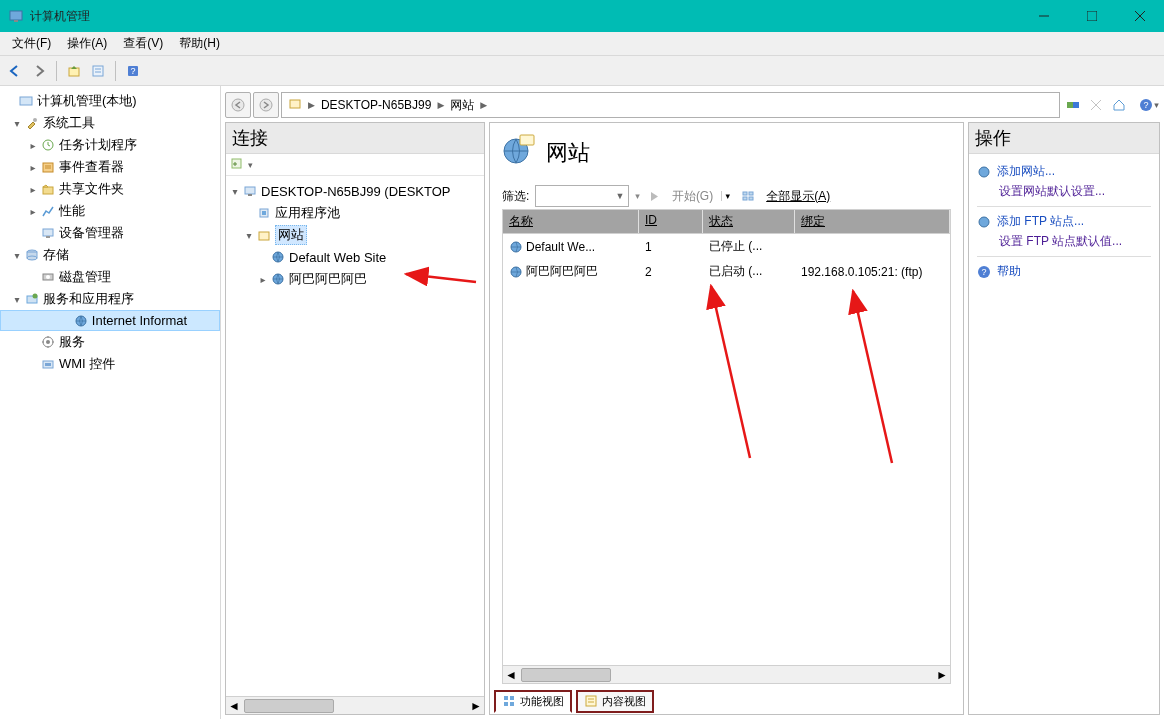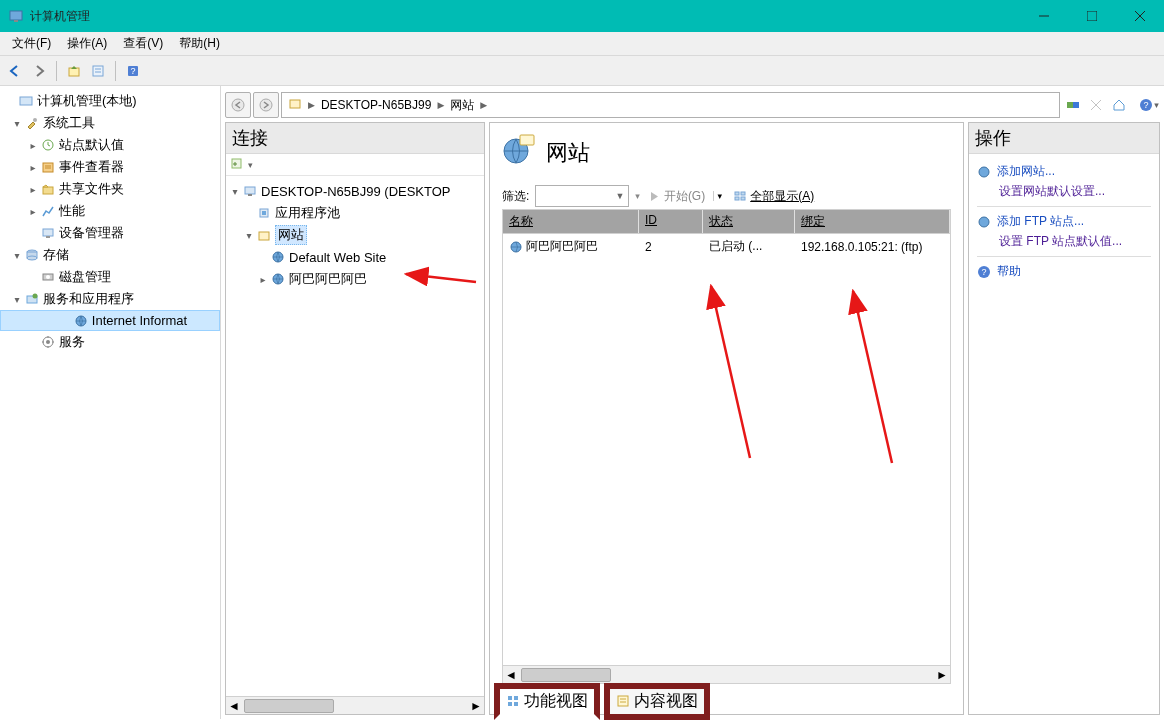--- a/index.html
+++ b/index.html
@@ -58,39 +58,39 @@
 .ctree .cn.sel .txt { background: #d0e7ff; border: 1px dotted #7ab8ec; padding: 0 2px; }
 
 
 .sitepane { flex: 1; }
 .sitebody { flex: 1; display: flex; flex-direction: column; padding: 10px 12px 4px; min-height: 0; }
 .sitetitle { display: flex; align-items: center; gap: 10px; font-size: 22px; margin-bottom: 12px; }
 .filterrow { display: flex; align-items: center; gap: 2px; margin-bottom: 2px; }
 .filterrow .lbl { margin-right: 4px; }
 .filterrow .combo { width: 94px; height: 22px; border: 1px solid #b0b0b0; background: #fff; display: flex; align-items: center; justify-content: flex-end; padding-right: 4px; }
 .filterrow .disabled { color: #888; }
-.filterrow .fbtn { height: 22px; padding: 0 6px; display: flex; align-items: center; gap: 3px; }
+.filterrow .fbtn { height: 22px; padding: 0 6px; display: flex; align-items: center; gap: 11px; }
 .filterrow .spl { width: 12px; border-left: 1px solid #ccc; text-align: center; font-size: 9px; }
 .filterrow .lnk { text-decoration: underline; }
 
 .table { flex: 1; border: 1px solid #d0d0d0; overflow: hidden; display: flex; flex-direction: column; background: #fff; }
 .thead { display: flex; background: #a3a3a3; border-bottom: 1px solid #d0d0d0; text-decoration: underline; }
 .thead .th { padding: 3px 6px; border-right: 1px solid #e0e0e0; font-size: 12px; }
 .trow { display: flex; padding: 2px 0; }
 .trow .td { padding: 2px 6px; white-space: nowrap; overflow: hidden; text-overflow: ellipsis; display: flex; align-items: center; gap: 3px; }
 .col-name { width: 136px; }
 .col-id { width: 64px; }
 .col-status { width: 92px; }
 .col-binding { flex: 1; }
 
 .hscroll { height: 18px; background: #f0f0f0; border-top: 1px solid #d0d0d0; display: flex; align-items: center; justify-content: space-between; padding: 0 2px; position: relative; }
 .hscroll .thumb { position: absolute; left: 18px; width: 90px; height: 14px; background: #cdcdcd; border: 1px solid #aaa; border-radius: 2px; }
 
 .viewtabs { height: 26px; display: flex; align-items: center; gap: 4px; padding: 2px 4px; }
-.viewtabs .vtab { display: flex; align-items: center; gap: 4px; padding: 2px 6px; border: 6px solid #7f1d1d; background: #f7f7f7; font-size: 16px; }
+.viewtabs .vtab { display: flex; align-items: center; gap: 4px; padding: 2px 6px; border: 2px solid #7f1d1d; background: #f7f7f7; font-size: 11px; }
 .viewtabs .vtab.active { background: #fff; border-bottom-color: #fff; }
 
 
 .actpane { width: 192px; }
 .actbody { flex: 1; padding: 6px 8px; font-size: 12px; }
 .actbody .alink { color: #1a4ec0; margin: 3px 0; display: flex; align-items: center; gap: 6px; cursor: default; }
 .actbody .sub { color: #4c1d95; margin-left: 22px; }
 .actbody .divider { border-top: 1px solid #ddd; margin: 6px 0; }
 
 
@@ -195,21 +195,21 @@
         </div>
       <div class="node" style="padding-left:26px">
           <span class="exp">▸</span>
           <span class="icn">
             <svg width="14" height="14" viewBox="0 0 14 14">
               <circle cx="7" cy="7" r="5" fill="#fff" stroke="#6aa84f"></circle>
               <line x1="7" y1="7" x2="7" y2="4" stroke="#6aa84f"></line>
               <line x1="7" y1="7" x2="9" y2="8" stroke="#6aa84f"></line>
             </svg>
           </span>
-          <span>站点默认值</span>
+          <span>任务计划程序</span>
         </div>
       <div class="node" style="padding-left:26px">
           <span class="exp">▸</span>
           <span class="icn">
             <svg width="14" height="14" viewBox="0 0 14 14">
               <rect x="2" y="3" width="10" height="9" fill="#f6d08a" stroke="#c58b2a"></rect>
               <line x1="4" y1="6" x2="10" y2="6" stroke="#c58b2a"></line>
               <line x1="4" y1="8" x2="10" y2="8" stroke="#c58b2a"></line>
             </svg>
           </span>
@@ -284,20 +284,29 @@
         </div>
       <div class="node" style="padding-left:40px">
           <span class="icn">
             <svg width="14" height="14" viewBox="0 0 14 14">
               <circle cx="7" cy="7" r="5" fill="none" stroke="#888"></circle>
               <circle cx="7" cy="7" r="2" fill="#888"></circle>
               <path d="M7 1 L7 3 M7 11 L7 13 M1 7 L3 7 M11 7 L13 7" stroke="#888"></path>
             </svg>
           </span>
           <span>服务</span>
+        </div>
+      <div class="node" style="padding-left:40px">
+          <span class="icn">
+            <svg width="14" height="14" viewBox="0 0 14 14">
+              <rect x="2" y="4" width="10" height="7" fill="#d9e7f5" stroke="#7aa6d6"></rect>
+              <rect x="4" y="6" width="6" height="3" fill="#7aa6d6"></rect>
+            </svg>
+          </span>
+          <span>WMI 控件</span>
         </div>
     </div>
   </div>
 
   <div class="mainpane" style="position:relative">
 
     <div class="bcrow">
       <div class="bcnav">
           <svg width="14" height="14" viewBox="0 0 14 14">
             <circle cx="7" cy="7" r="6" fill="#e8e8e8" stroke="#aaa"></circle>
@@ -458,20 +467,32 @@
               <div class="th col-id">ID</div>
               <div class="th col-status">状态</div>
               <div class="th col-binding">绑定</div>
             </div>
             <div class="trow">
               <div class="td col-name">
                   <svg class="svgicn-globe" viewBox="0 0 14 14">
                     <circle cx="7" cy="7" r="5" fill="#6fa8dc" stroke="#3d72a4"></circle>
                     <path d="M2 7 L12 7 M7 2 Q10 7 7 12" fill="none" stroke="#3d72a4" stroke-width="0.7"></path>
                   </svg>
+                  <span>Default We...</span>
+                </div>
+              <div class="td col-id">1</div>
+              <div class="td col-status">已停止 (...</div>
+              <div class="td col-binding"></div>
+            </div>
+            <div class="trow">
+              <div class="td col-name">
+                  <svg class="svgicn-globe" viewBox="0 0 14 14">
+                    <circle cx="7" cy="7" r="5" fill="#6fa8dc" stroke="#3d72a4"></circle>
+                    <path d="M2 7 L12 7 M7 2 Q10 7 7 12" fill="none" stroke="#3d72a4" stroke-width="0.7"></path>
+                  </svg>
                   <span>阿巴阿巴阿巴</span>
                 </div>
               <div class="td col-id">2</div>
               <div class="td col-status">已启动 (...</div>
               <div class="td col-binding">192.168.0.105:21: (ftp)</div>
             </div>
             <div style="flex:1"></div>
             <div class="hscroll">
                 <span>◄</span>
                 <span class="thumb"></span>

